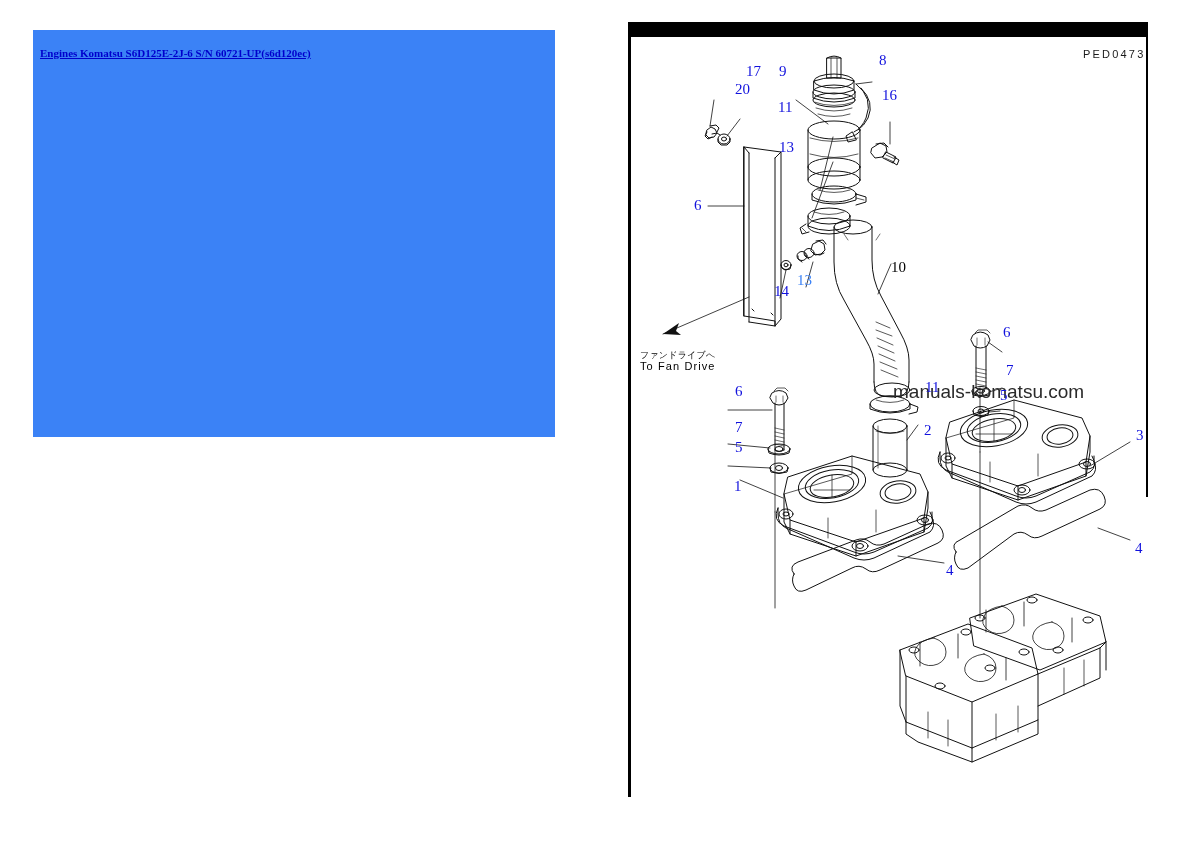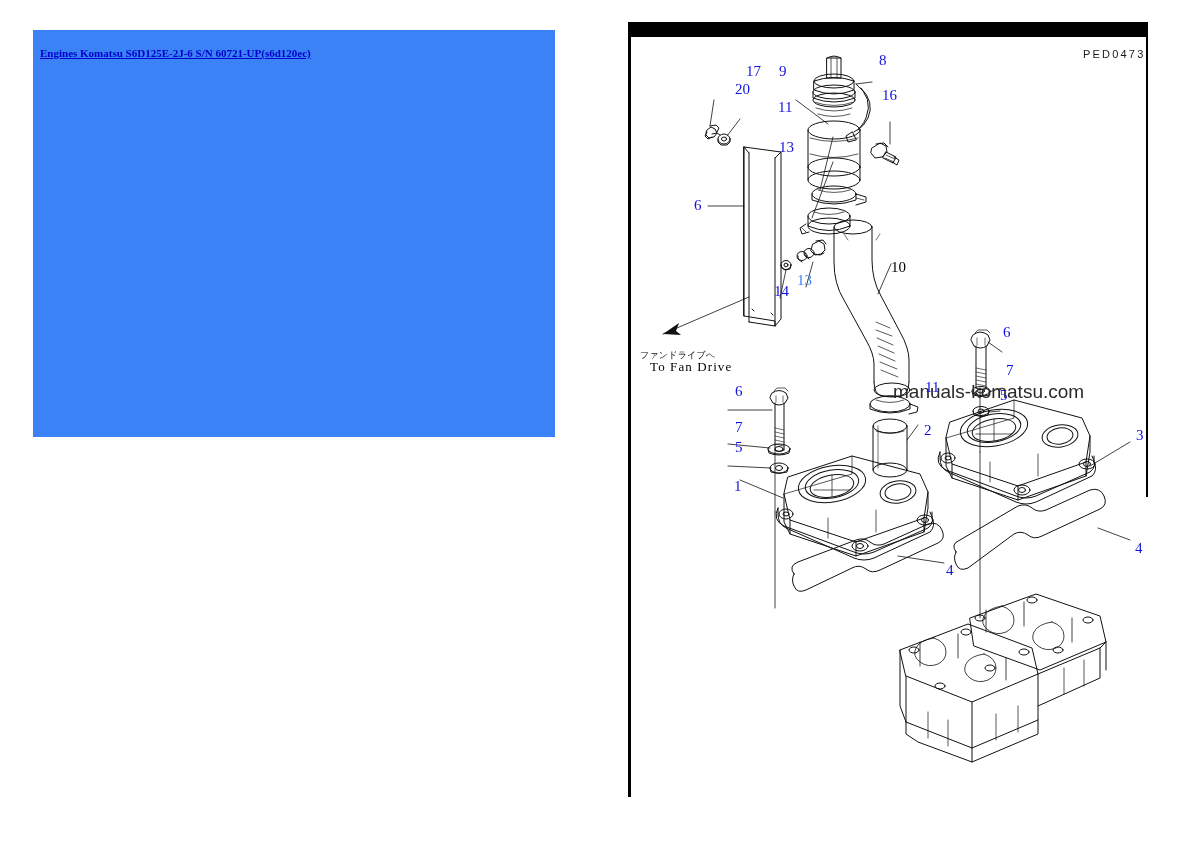--- a/index.html
+++ b/index.html
@@ -114,24 +114,23 @@
   }
   #annotation .jp {
     display: block;
     font-family: "DejaVu Sans", sans-serif;
     font-size: 9px;
     letter-spacing: 0.2px;
     margin-top: 48px;
   }
   #annotation .en {
     display: block;
-    font-family: Liberation Serif, serif;
-    font-size: 13px;
+    font-family: Liberation Sans, sans-serif;
+    font-size: 11px;
     letter-spacing: 1.1px;
-    margin-left: 10px;
   }
 
   
   #watermark {
     position: absolute;
     left: 893px;
     top: 381px;
     font-family: "Liberation Sans", sans-serif;
     font-size: 19px;
     color: #2a2a2a;

